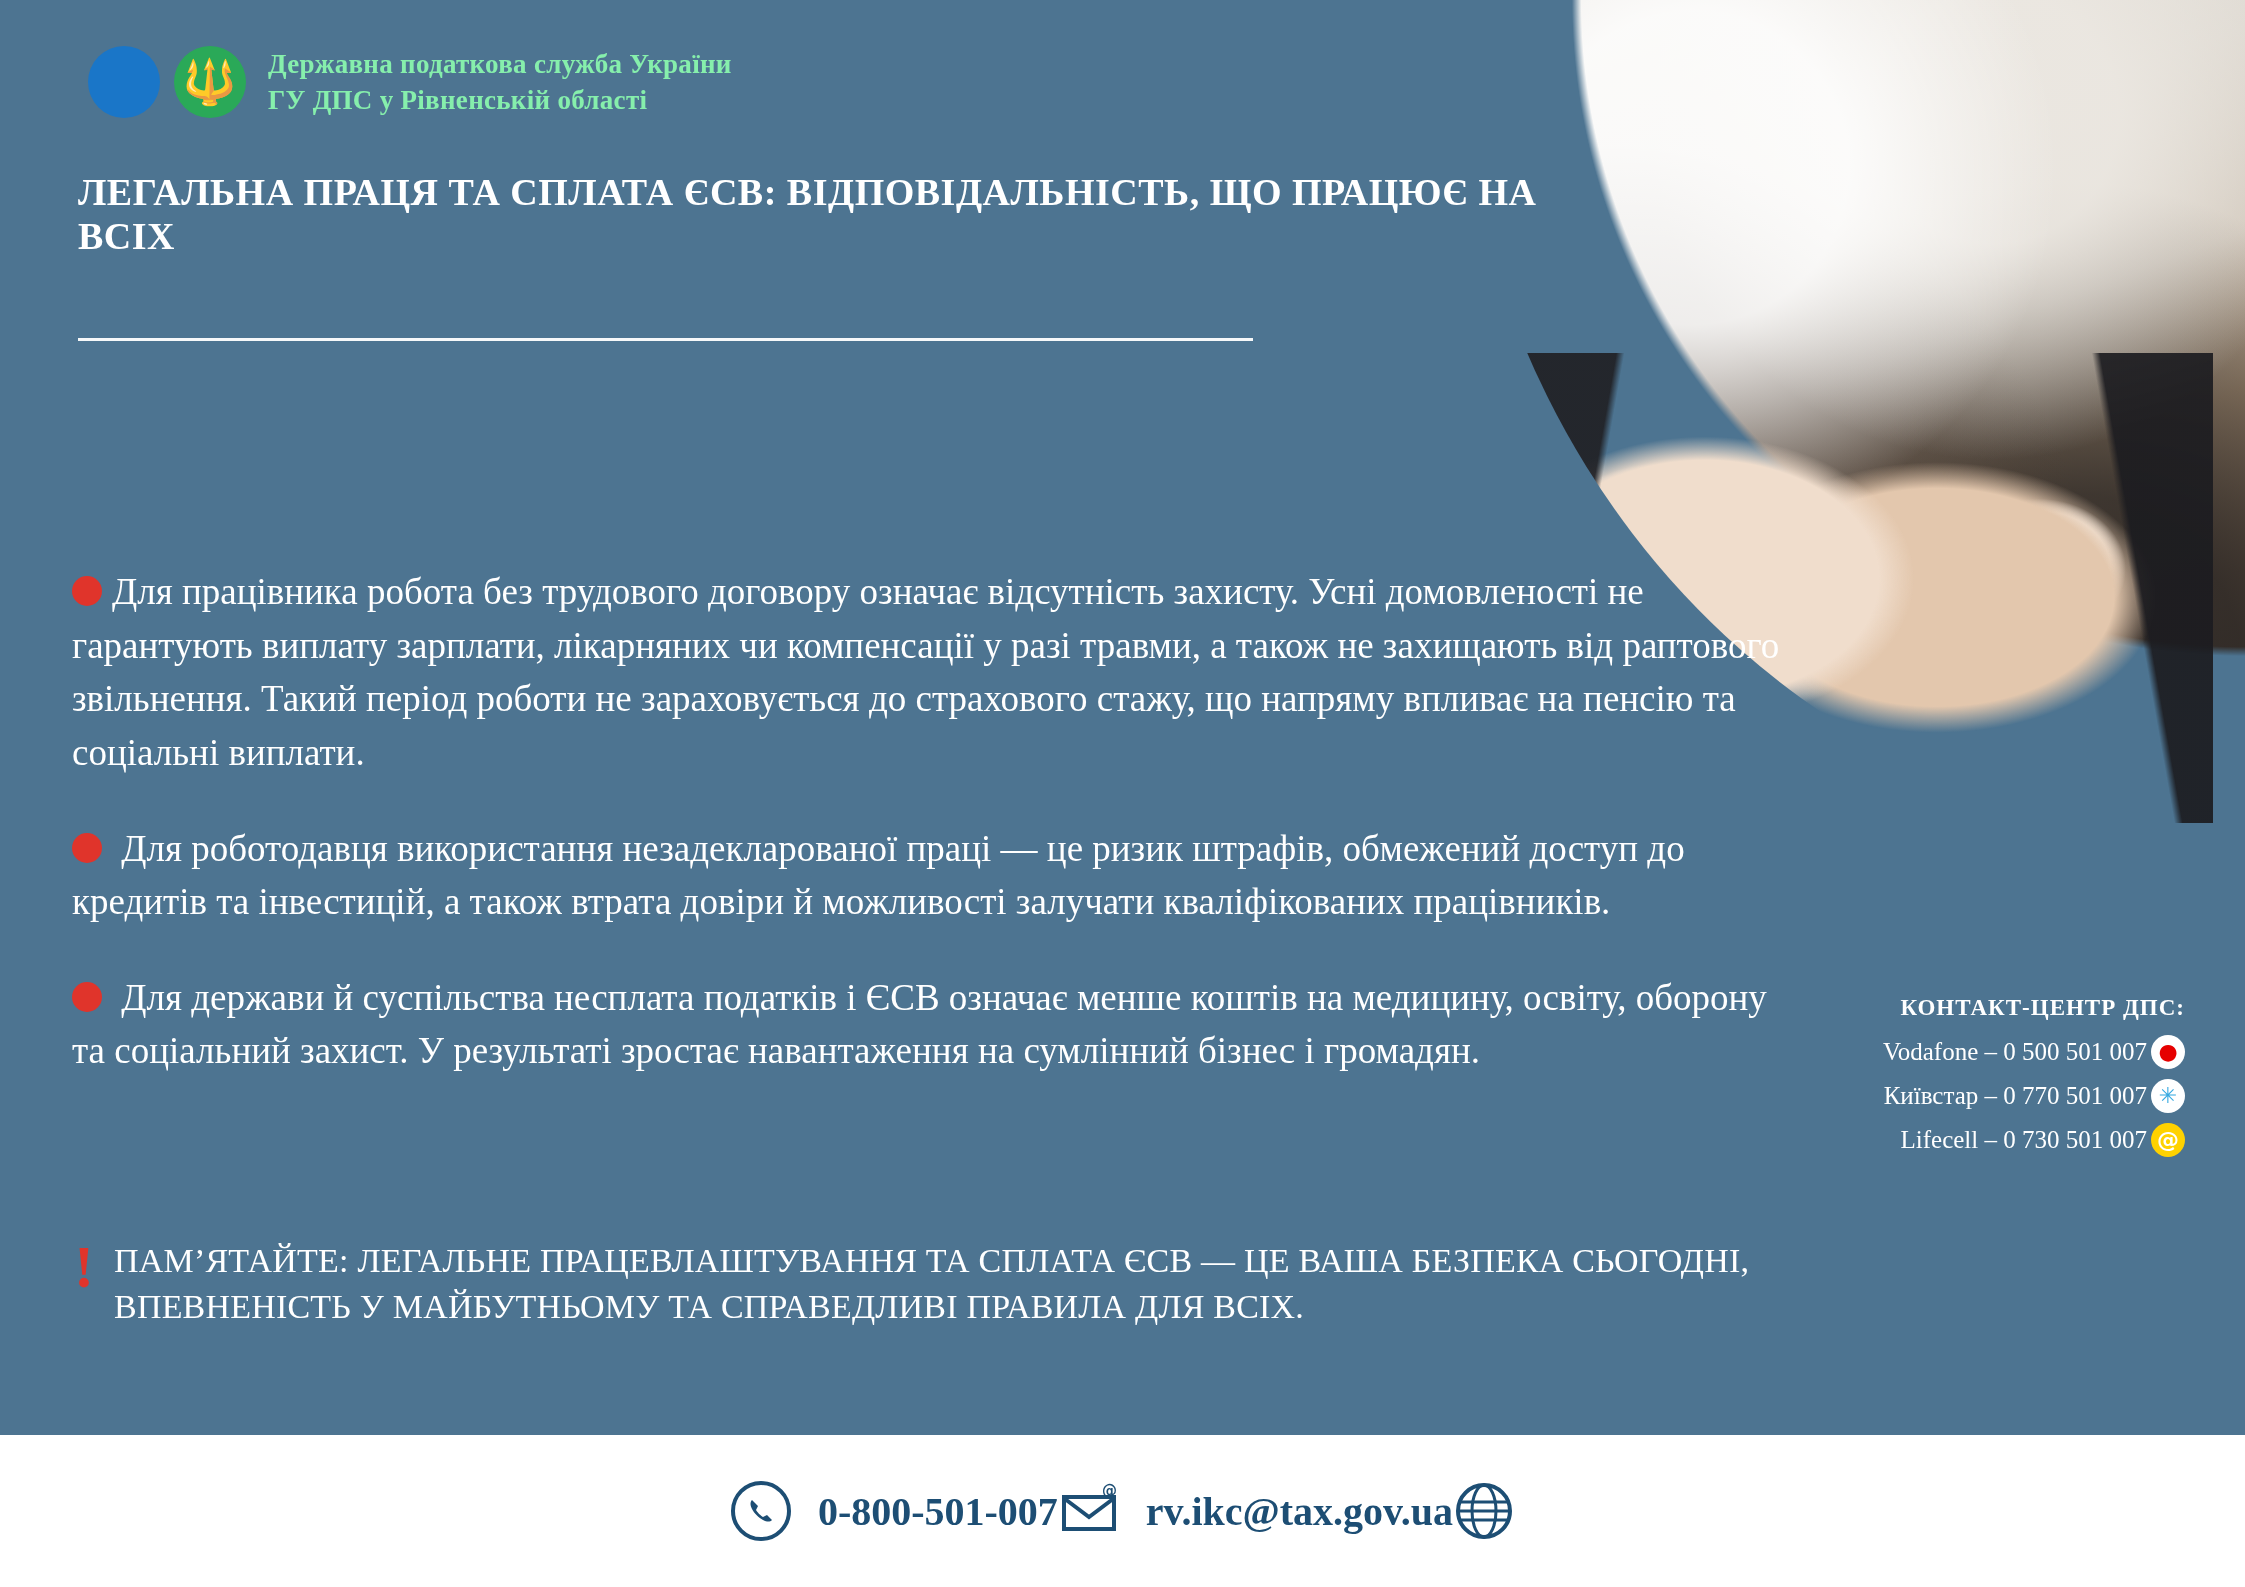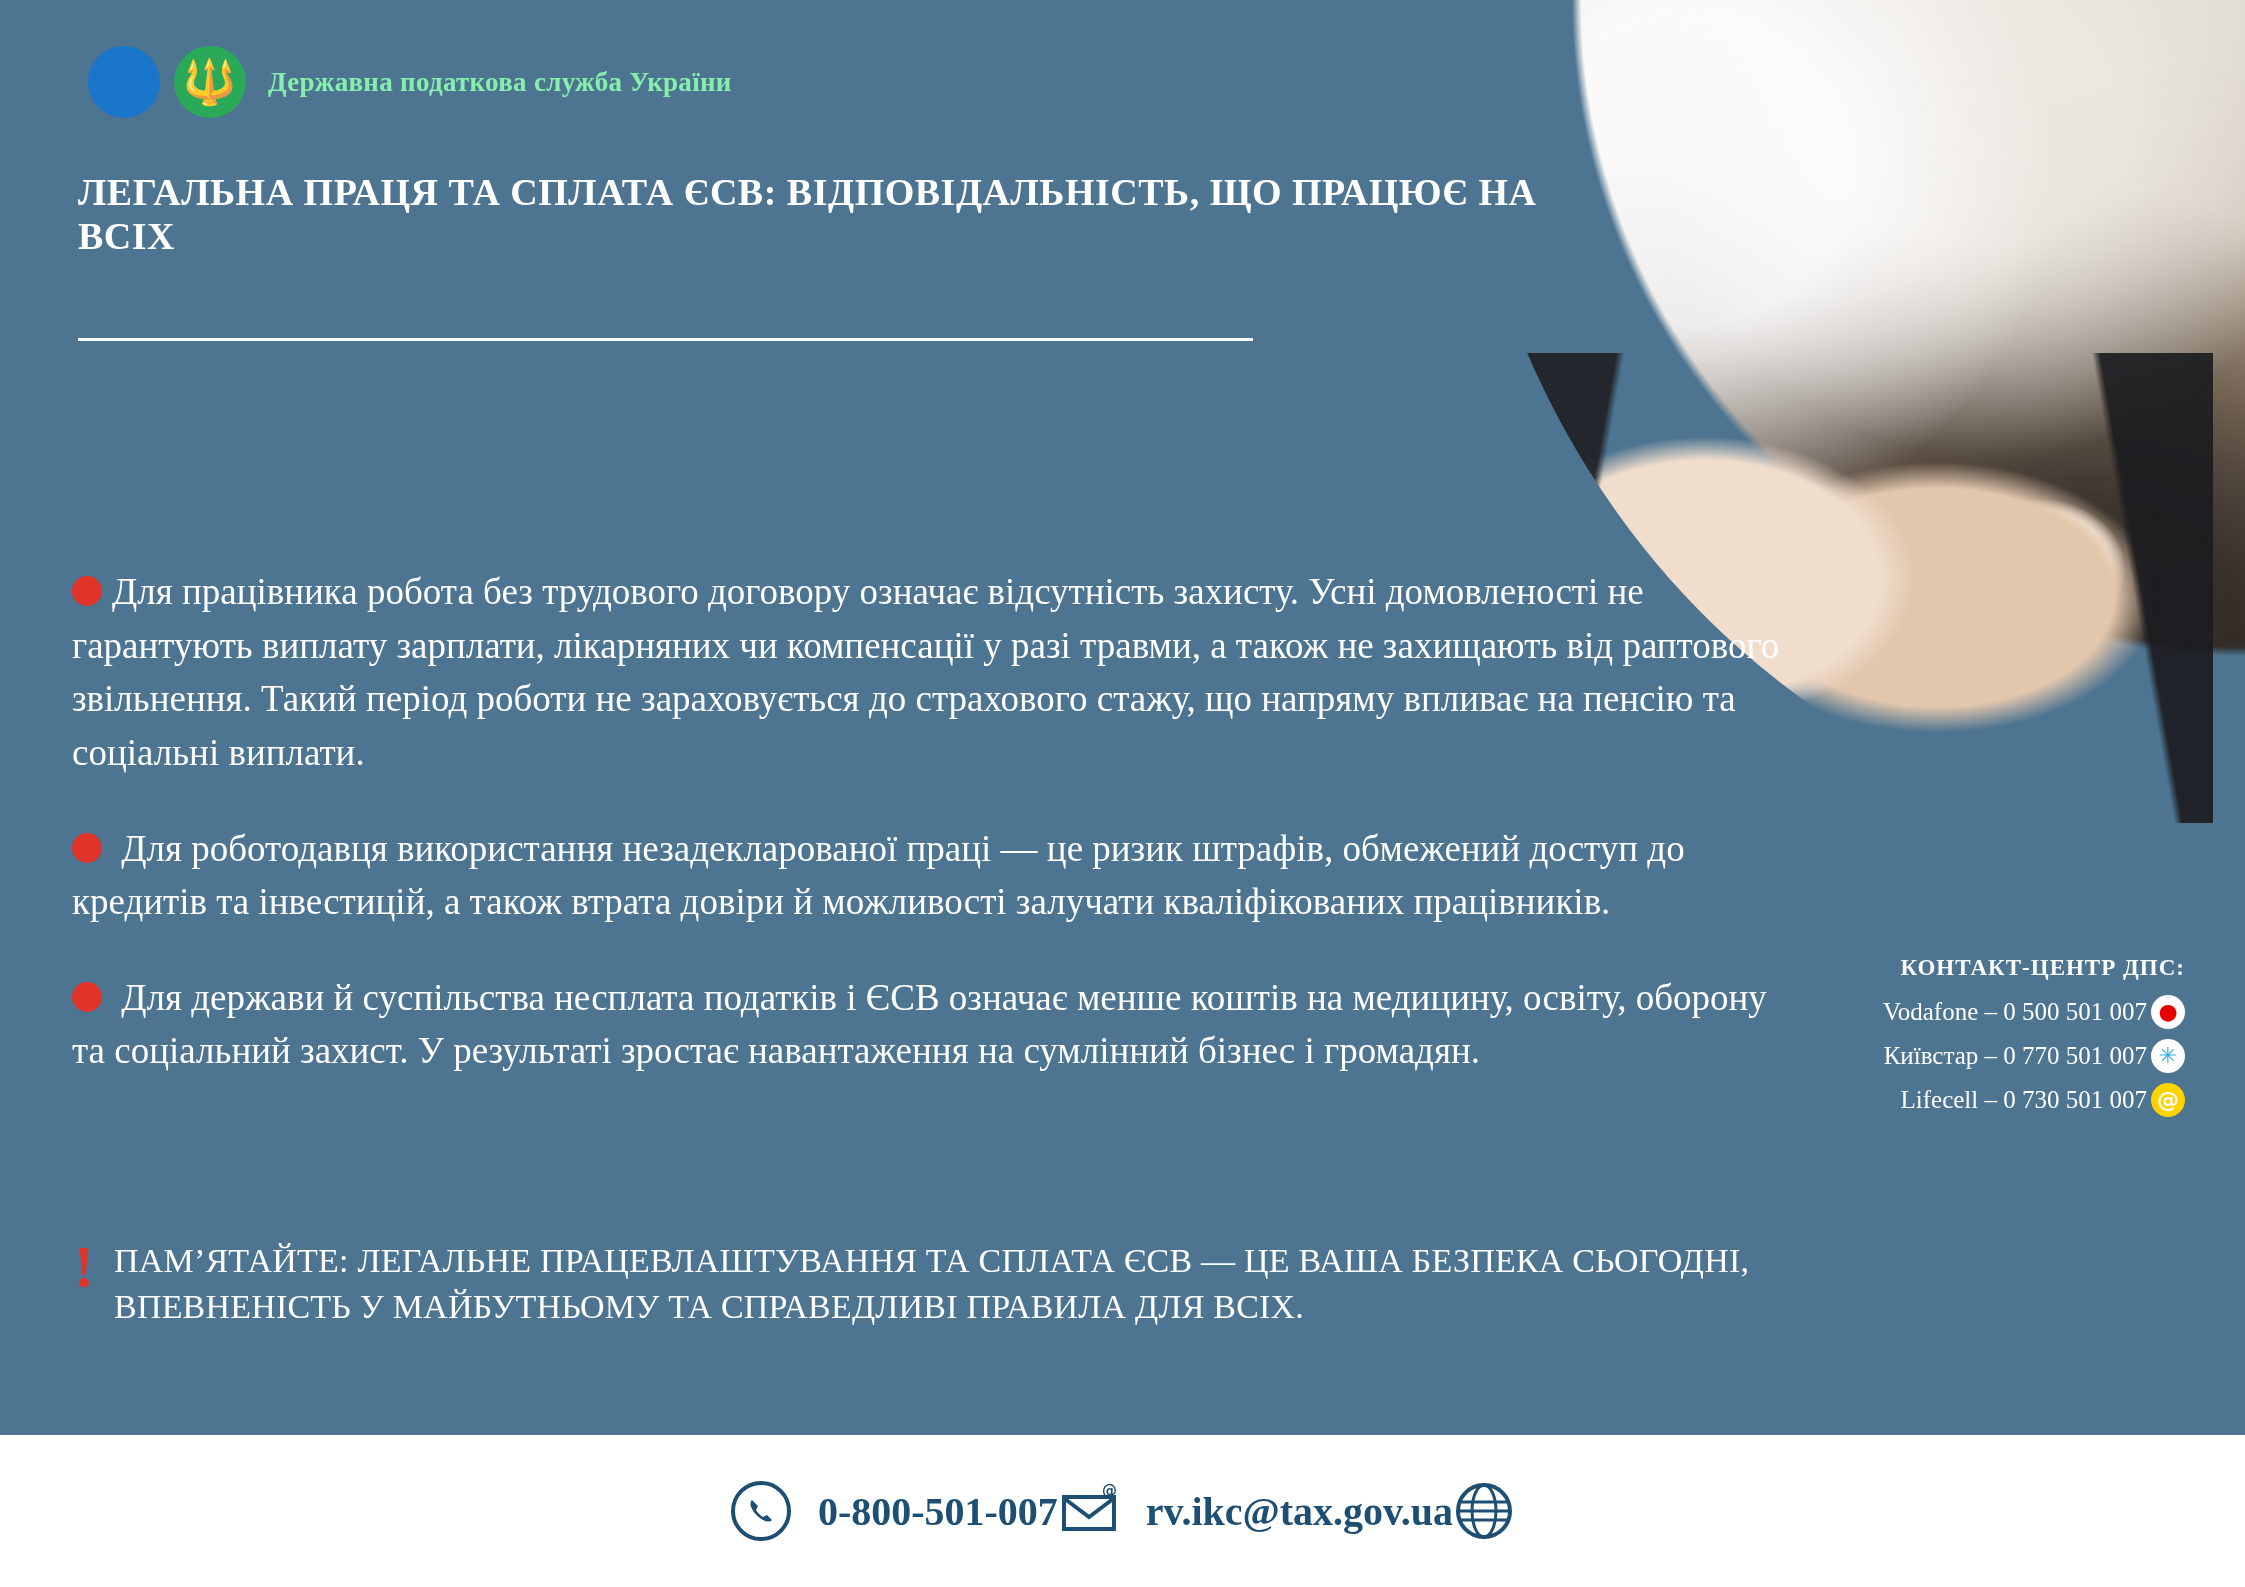--- a/index.html
+++ b/index.html
@@ -183,21 +183,21 @@
     font-family: "Liberation Serif", serif;
   }
   .remember-text {
     display: block;
     padding-left: 40px;
   }
   
   .contact-center {
     position: absolute;
     right: 60px;
-    top: 955px;
+    top: 995px;
     width: 380px;
     text-align: right;
     color: #ffffff;
     font-family: "Liberation Serif", serif;
   }
   .cc-title {
     font-size: 23px;
     font-weight: bold;
     letter-spacing: 1px;
     margin-bottom: 14px;
@@ -275,20 +275,21 @@
 
   <div class="header">
     <div class="logo-marks">
       <div class="logo-circle-blue"></div>
       <div class="logo-circle-green">
         <span class="tryzub">🔱</span>
       </div>
     </div>
     <div class="org-lines">
       <div>Державна податкова служба України</div>
+      <div>ГУ ДПС у Рівненській області</div>
     </div>
   </div>
 
   <div class="title">ЛЕГАЛЬНА ПРАЦЯ ТА СПЛАТА ЄСВ: ВІДПОВІДАЛЬНІСТЬ, ЩО ПРАЦЮЄ НА ВСІХ</div>
   <div class="title-rule"></div>
 
 
   <div class="bullets">
     <div class="bullet">
       <span class="dot"></span><span>Для працівника робота без трудового договору означає відсутність захисту. Усні домовленості не гарантують виплату зарплати, лікарняних чи компенсації у разі травми, а також не захищають від раптового звільнення. Такий період роботи не зараховується до страхового стажу, що напряму впливає на пенсію та соціальні виплати.</span>

